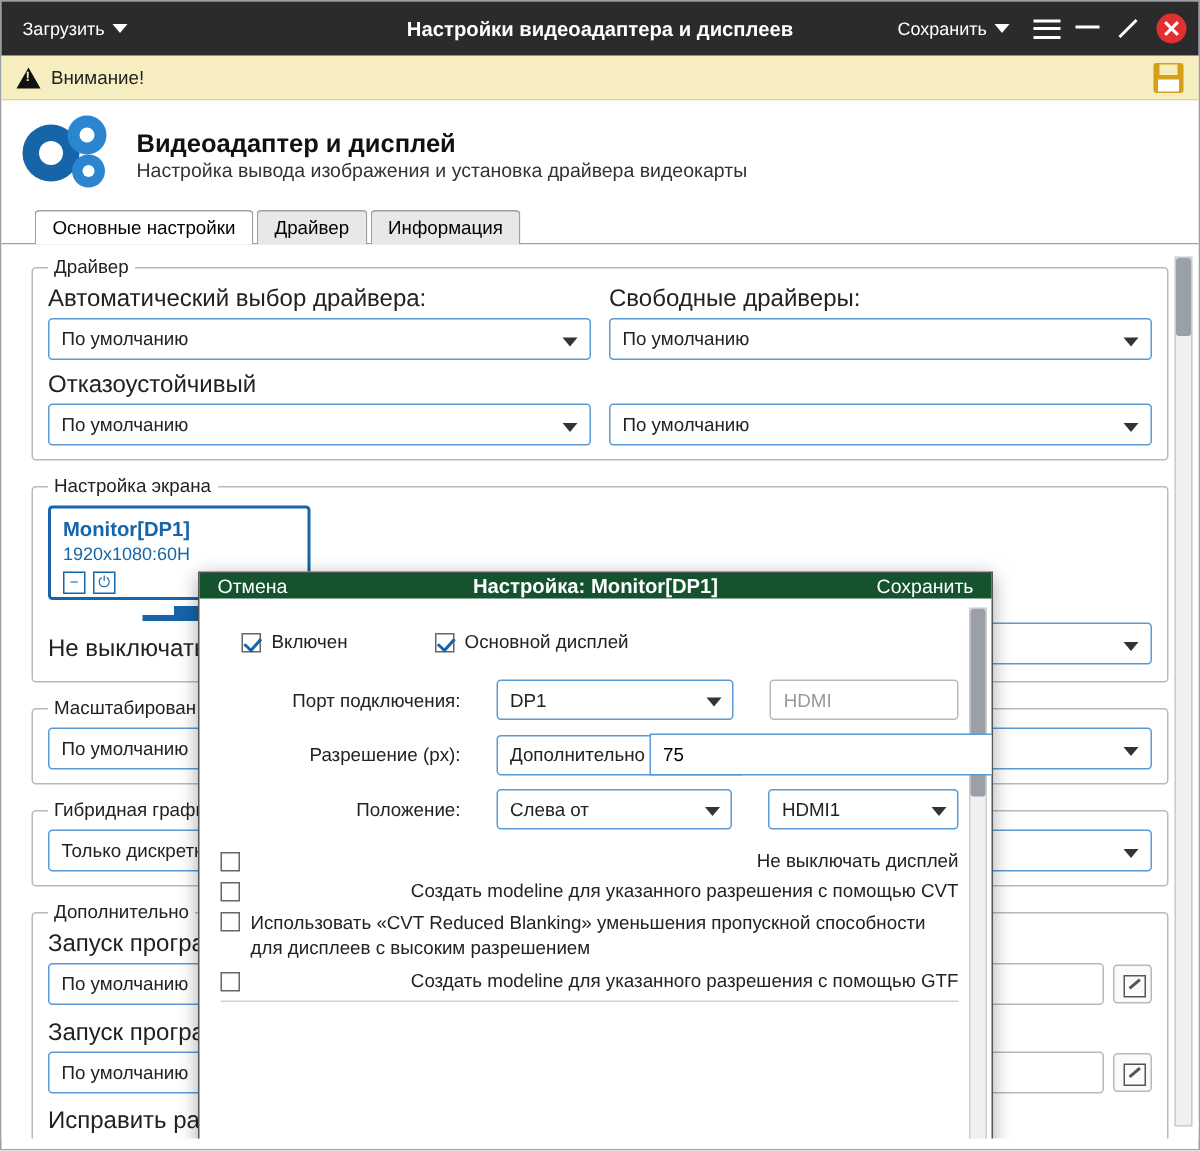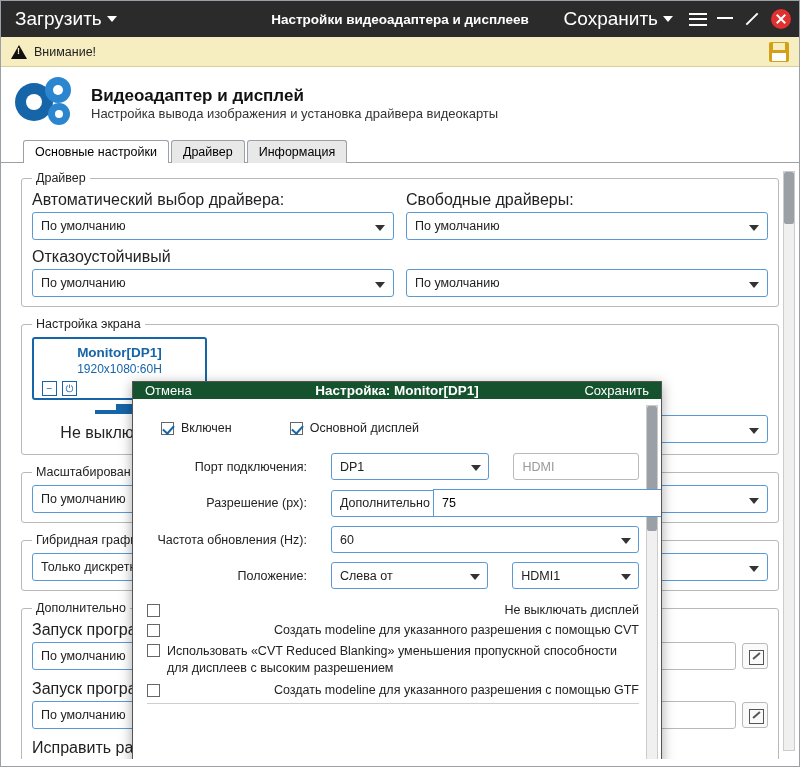--- a/index.html
+++ b/index.html
@@ -24,21 +24,21 @@
     background: #2b2b2b;
     color: #ffffff;
     display: flex;
     align-items: center;
     padding: 0 8px;
     position: relative;
   }
   .tb-left { display: flex; align-items: center; gap: 4px; }
   .tb-btn {
     color: #fff;
-    font-size: 19px;
+    font-size: 12px;
     padding: 4px 6px;
     display: flex;
     align-items: center;
     gap: 5px;
     cursor: pointer;
   }
   .caret-down {
     width: 0; height: 0;
     border-left: 5px solid transparent;
     border-right: 5px solid transparent;
@@ -563,21 +563,21 @@
             <span>По умолчанию</span>
             <span class="arrow"></span>
           </div>
         </div>
       </div>
     </fieldset>
 
     <fieldset class="group">
       <legend>Настройка экрана</legend>
       <div class="row">
-        <div style="flex:0 0 185px;text-align:center;">
+        <div style="flex:0 0 185px;">
           <div class="monitor-box">
             <div class="mname">Monitor[DP1]</div>
             <div class="mres">1920x1080:60H</div>
             <div class="monitor-icons">
               <div class="mini-btn">−</div>
               <div class="mini-btn">⏻</div>
             </div>
           </div>
           <div class="monitor-stand"></div>
           <div style="margin-top:10px;">
@@ -708,27 +708,20 @@
           <div class="m-combo" style="width:175px;">
             <span>Дополнительно</span>
             <span class="arrow"></span>
           </div>
           <label class="chk" style="margin:0;">
             <span class="box checked"></span>
             <span>Все видеорежимы</span>
           </label>
         </div>
 
-        <div class="m-row">
-          <span class="m-label">Частота обновления (Hz):</span>
-          <div class="m-combo" style="width:330px;">
-            <span>60</span>
-            <span class="arrow"></span>
-          </div>
-        </div>
 
 
         <div class="dropdown-open">
           <div class="dd-item sel">75</div>
         </div>
 
         <div class="m-row">
           <span class="m-label">Положение:</span>
           <div class="m-combo" style="width:175px;">
             <span>Слева от</span>

